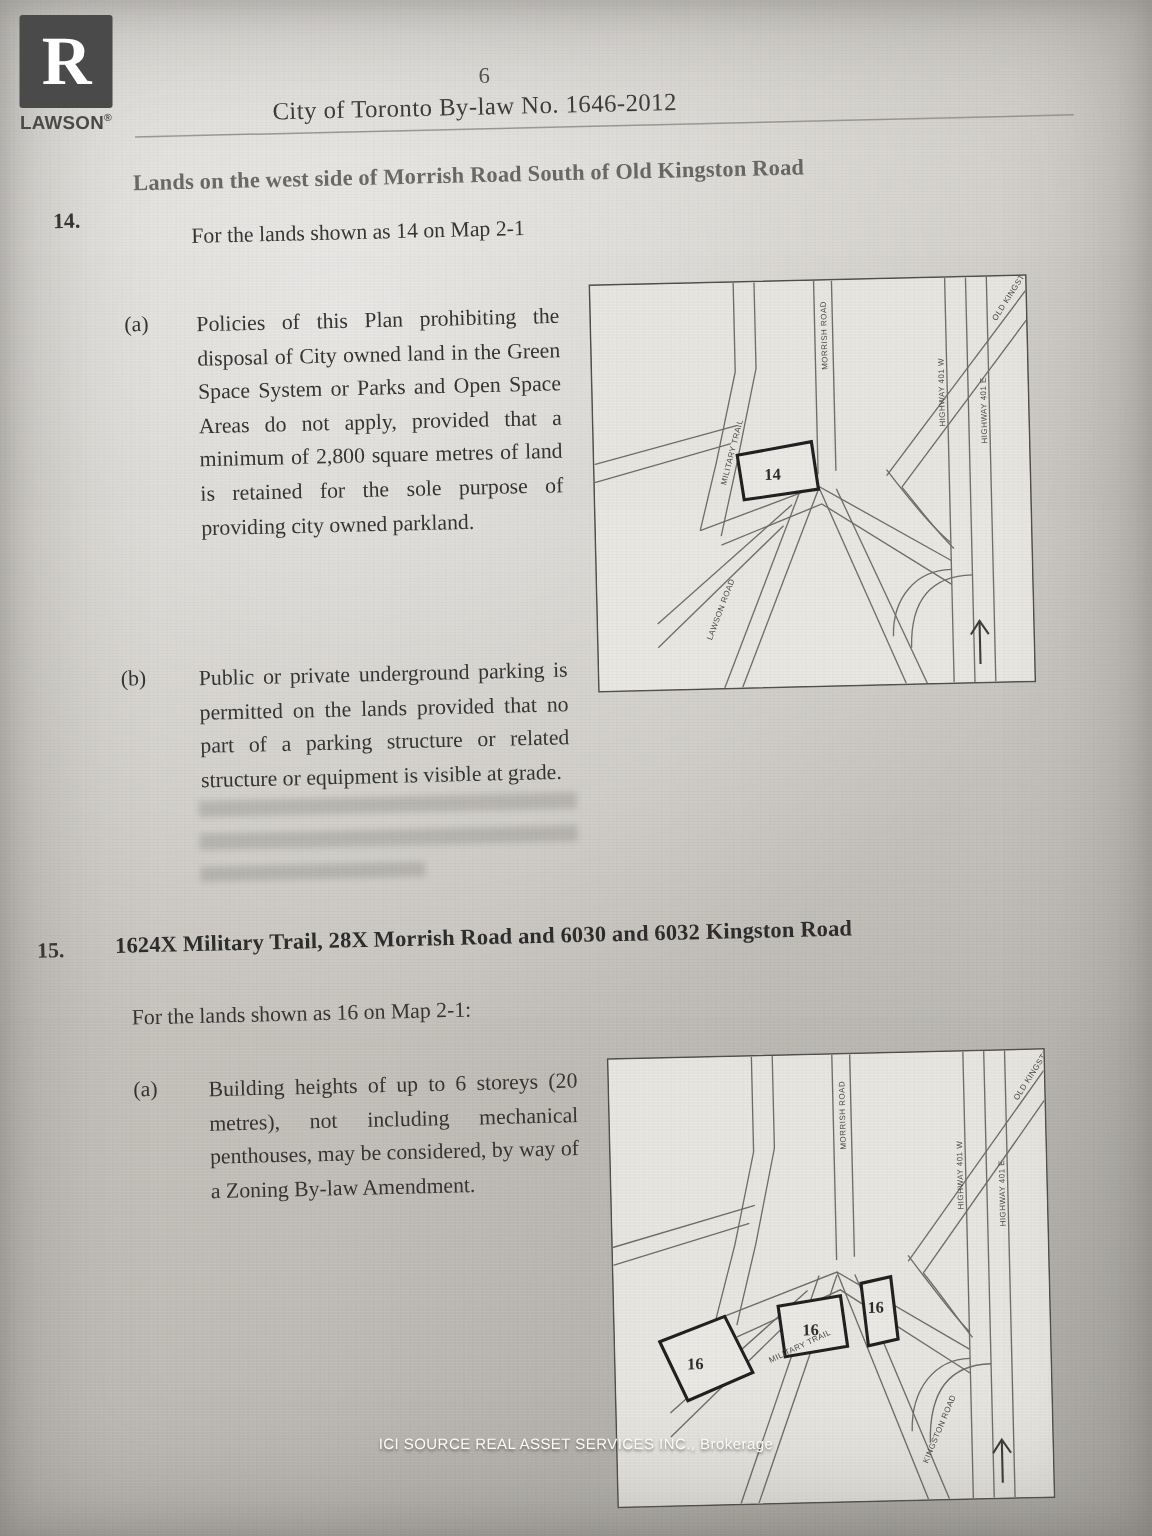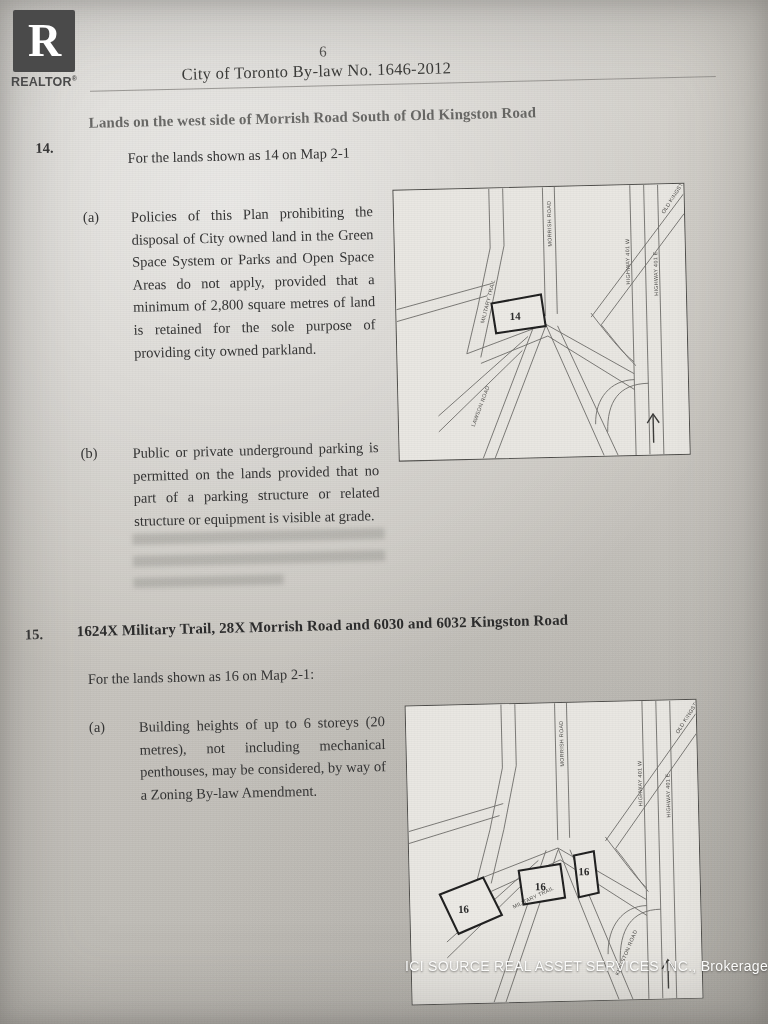--- a/index.html
+++ b/index.html
@@ -158,23 +158,23 @@
     font-size: 11px;
     fill: #2b2b2b;
     font-weight: bold;
   }
 
   
   #bottom-watermark {
     position: absolute;
     left: 0; right: 0;
     top: 958px;
-    text-align: right;
+    text-align: center;
     font-family: "Liberation Sans", sans-serif;
-    font-size: 14px;
+    font-size: 10px;
     color: #fbfbfa;
     text-shadow: 0 1px 2px rgba(60,58,55,0.65);
     letter-spacing: 0.3px;
     z-index: 40;
   }
 </style>
 </head>
 <body>
 
 <div id="page-surface"></div>
@@ -320,16 +320,16 @@
     </svg>
   </div>
 
 </div>
 
 <div id="grain"></div>
 <div id="vignette"></div>
 
 <div id="realtor-logo">
   <div class="mark">R</div>
-  <div class="word"><span>REALTOR</span><sup>®</sup></div>
+  <div class="word"><span>LAWSON</span><sup>®</sup></div>
 </div>
 
 <div id="bottom-watermark">ICI SOURCE REAL ASSET SERVICES INC., Brokerage</div>
 
 </body></html>

